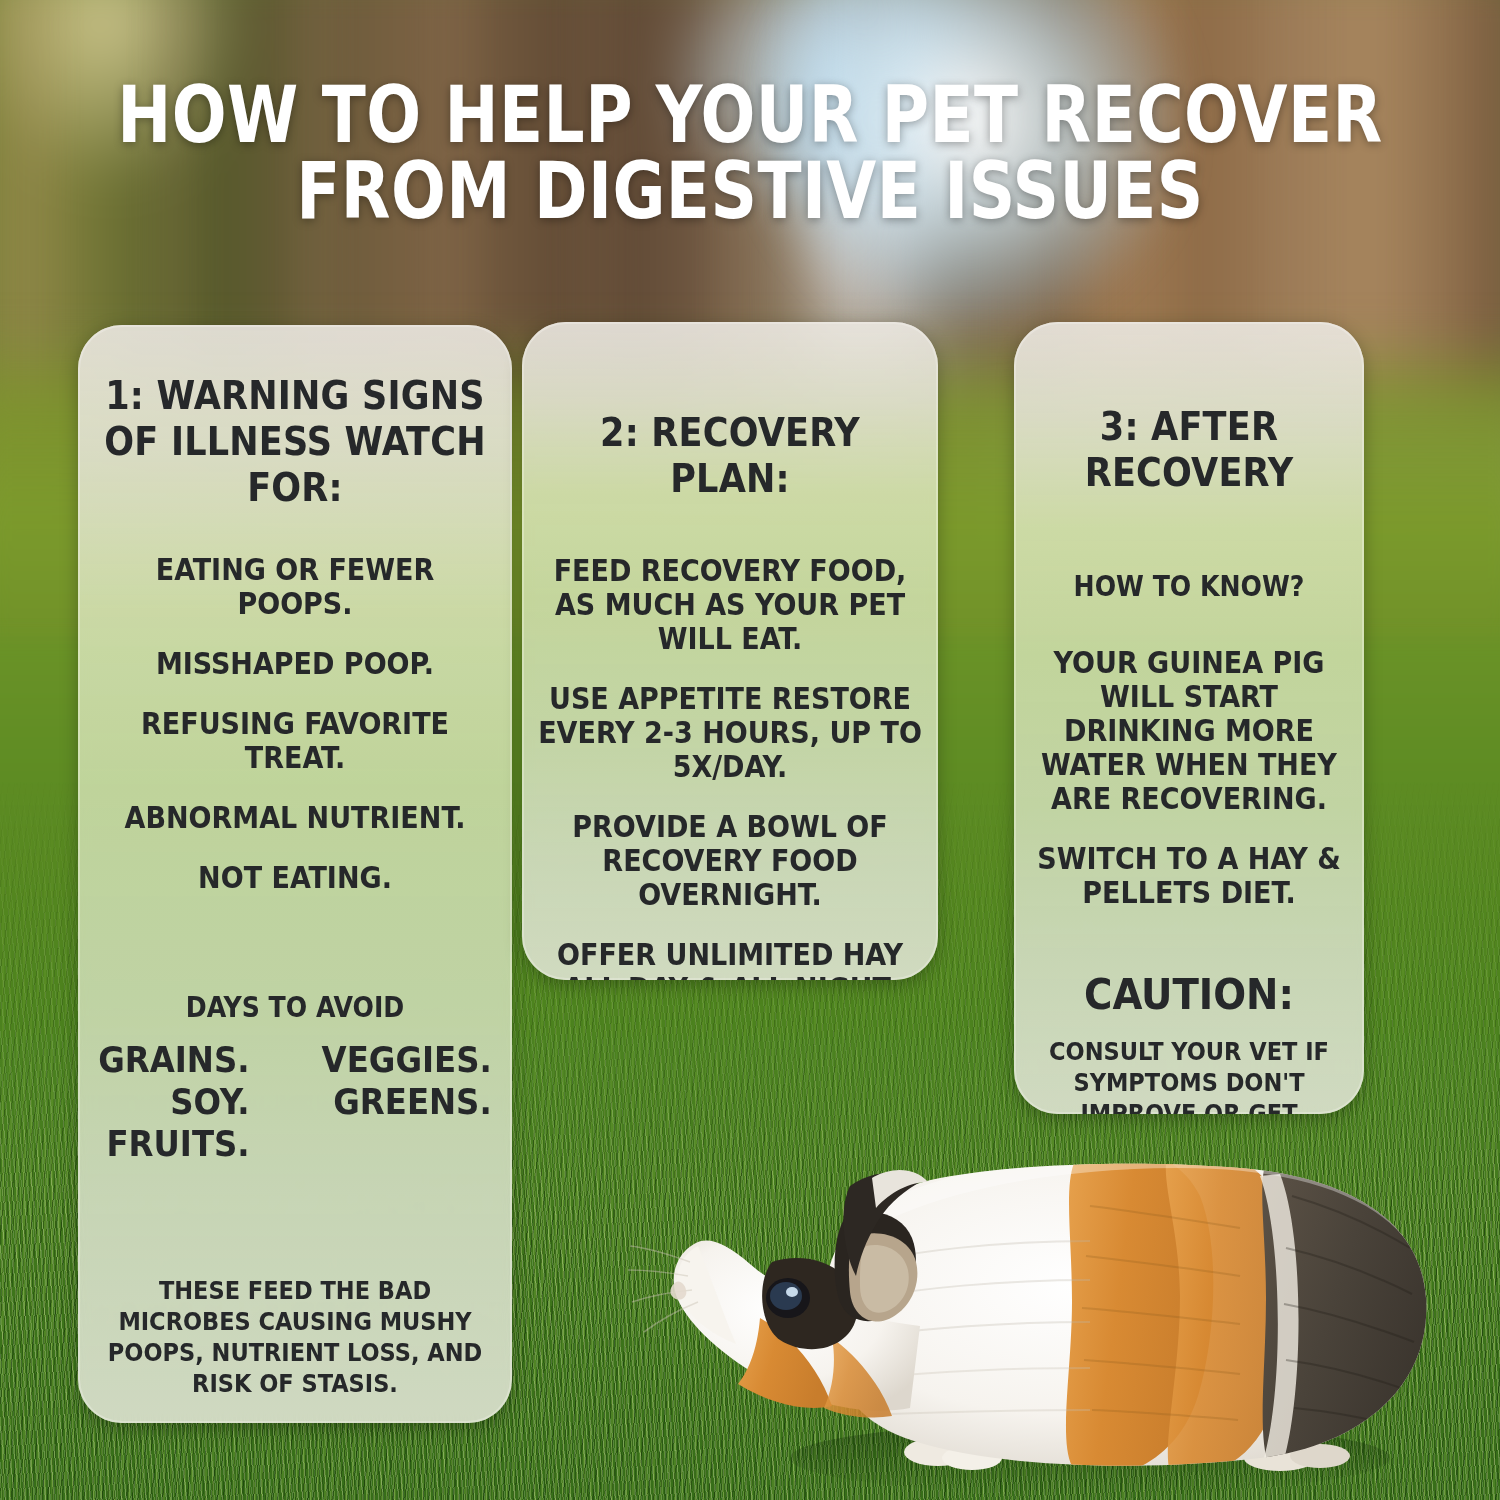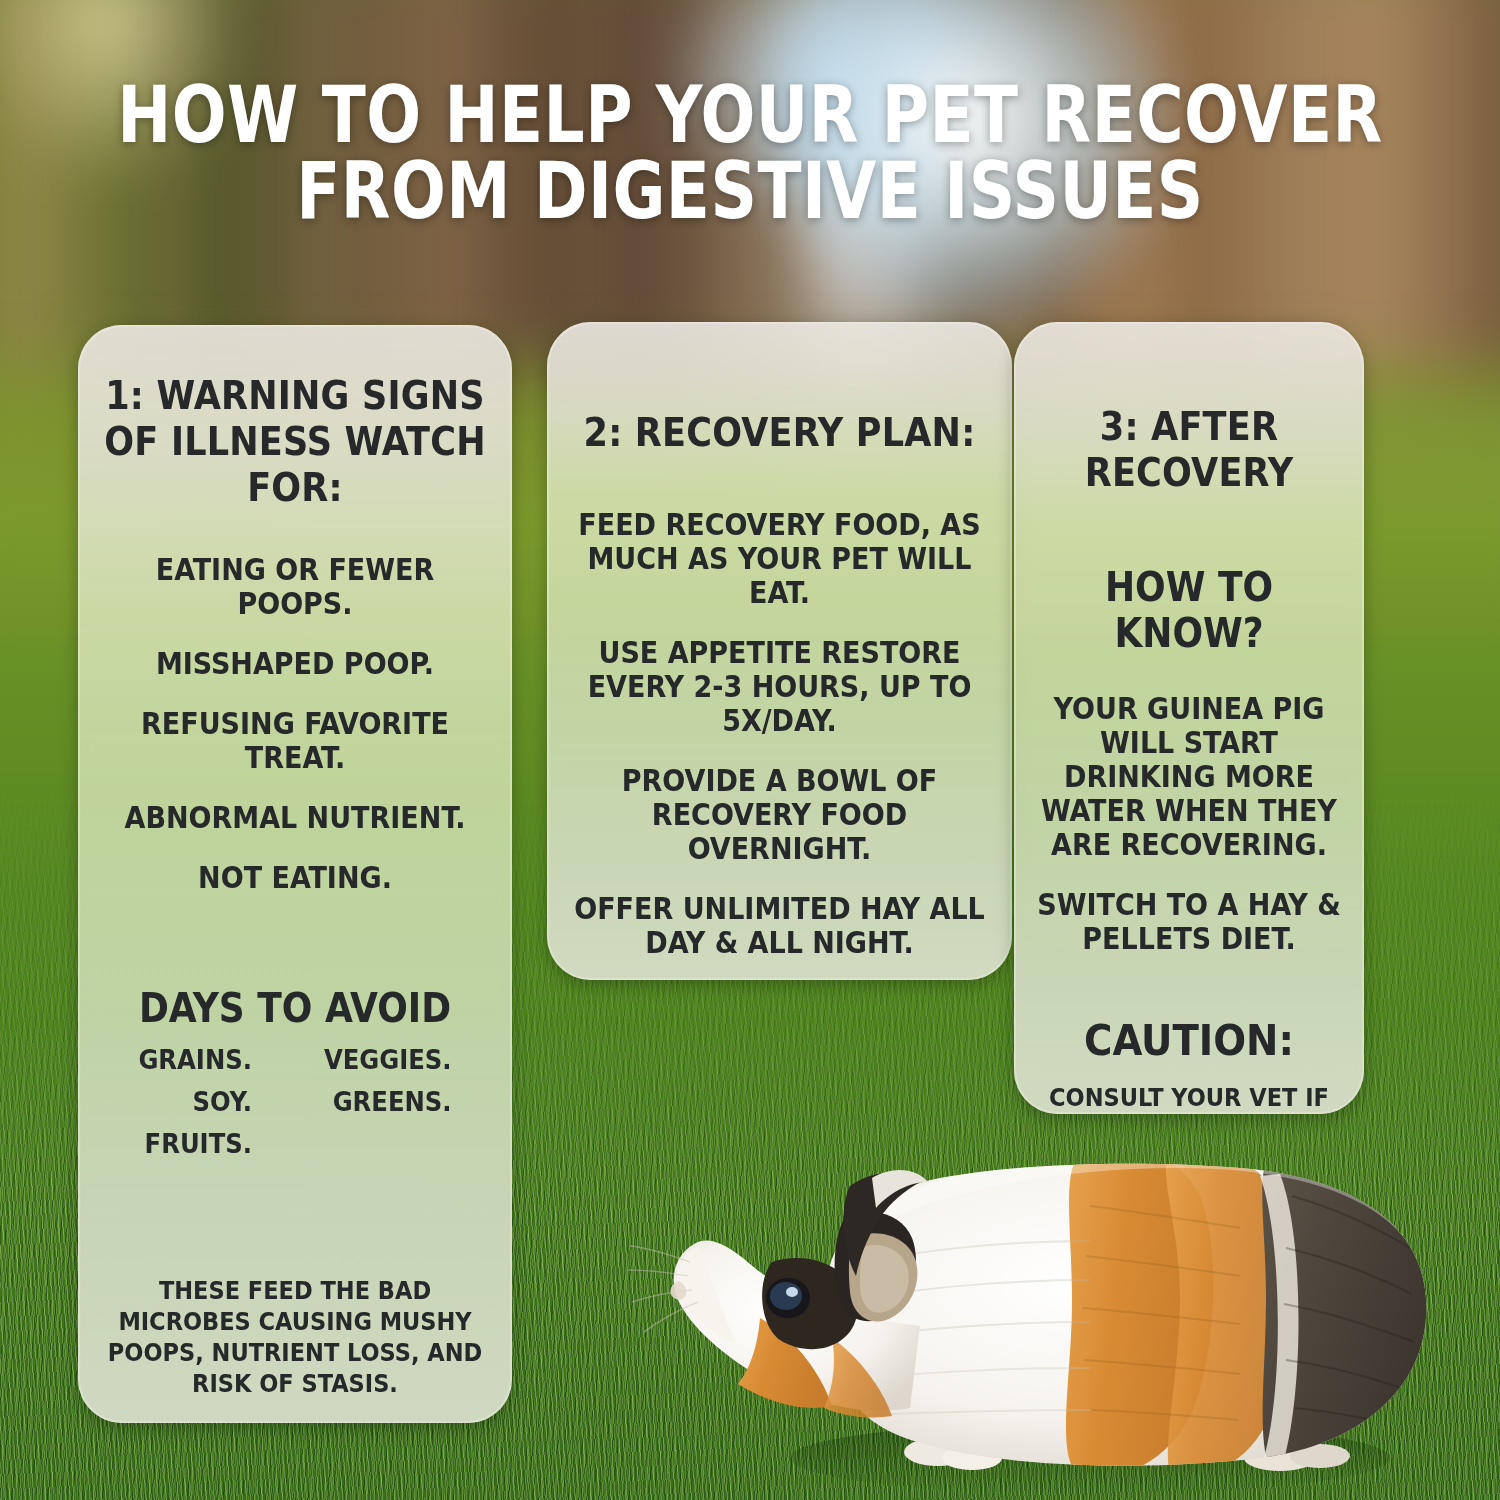--- a/index.html
+++ b/index.html
@@ -126,41 +126,41 @@
       rgba(225,234,196,.80) 26%,
       rgba(219,232,189,.78) 42%,
       rgba(219,230,196,.80) 62%,
       rgba(222,229,208,.84) 80%,
       rgba(226,230,214,.88) 100%);
     pointer-events:none;
   }
   .card-inner { position:relative; z-index:2; padding:0 16px; }
 
   #card1 { left:78px;  top:325px; width:434px; height:1098px; }
-  #card2 { left:547px; top:322px; width:465px; height:658px; }
+  #card2 { left:522px; top:322px; width:416px; height:658px; }
   #card3 { left:1014px;top:322px; width:350px; height:792px; }
 
   
   .cardtxt {
     font-family:"Liberation Sans Narrow","DejaVu Sans Condensed","Liberation Sans", sans-serif;
     font-weight:bold; color:#26282a; text-align:center;
   }
   .hdr      { font-size:39px; line-height:46px; letter-spacing:.2px; }
-  .subhdr   { font-size:40px; line-height:46px; }
+  .subhdr   { font-size:28px; line-height:46px; }
   .body     { font-size:30px; line-height:34px; }
   .bodysm   { font-size:25px; line-height:31px; }
   .caution  { font-size:43px; line-height:48px; }
   .blk + .blk { margin-top:26px; }
 
   
   .avoid-cols {
     display:flex; justify-content:center; gap:72px;
     margin-top:8px;
   }
-  .avoid-col { font-size:27px; line-height:42px; text-align:right; }
+  .avoid-col { font-size:36px; line-height:42px; text-align:right; }
   .avoid-col.c2 { padding-top:0; }
 
   
   #pig {
     position:absolute; left:620px; top:1086px; width:830px; height:414px;
   }
   #pig svg { display:block; width:100%; height:100%; }
 </style>
 </head>
 <body>

